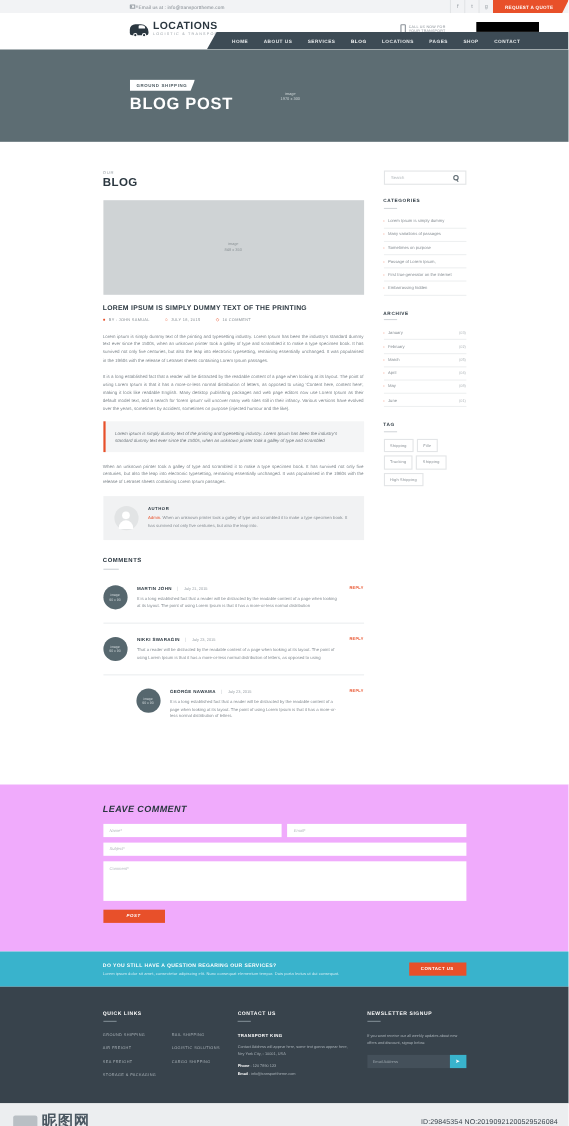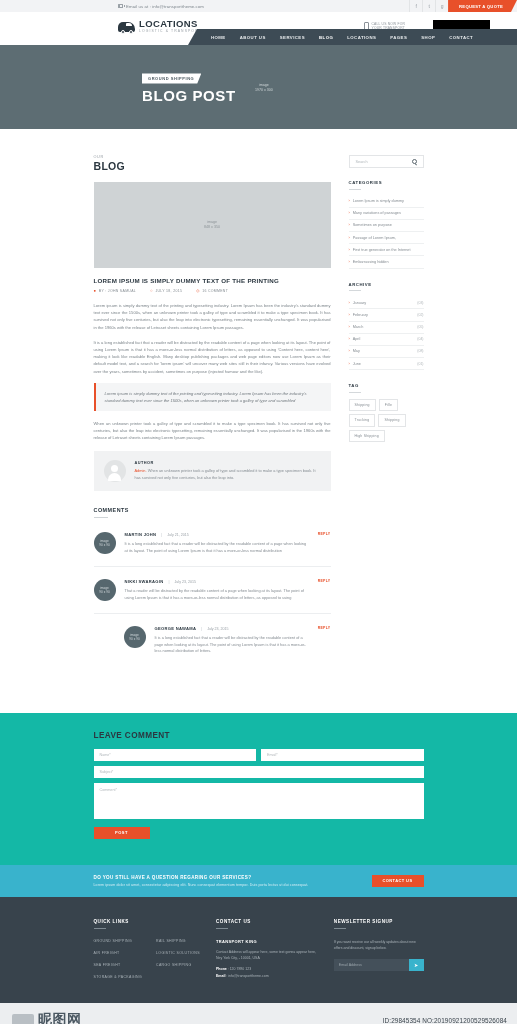--- a/index.html
+++ b/index.html
@@ -64,21 +64,21 @@
     display: flex; align-items: center; padding-left: 16px; gap: 0;
   }
   .nav-item {
     font-size: 4.3px; color: #e8ebed; font-weight: bold; letter-spacing: .45px;
     padding: 0 7px; white-space: nowrap;
   }
   .nav-item.active { color: #fff; }
 
   
   .hero { height: 84px; background: #5d6d73; position: relative; }
-  .hero-inner { position: absolute; left: 118px; top: 26px; margin-left: 24px; }
+  .hero-inner { position: absolute; left: 118px; top: 26px; }
   .badge {
     display: inline-block; background: #fff; color: #4d5a61;
     font-size: 4px; font-weight: bold; letter-spacing: .55px;
     padding: 2.6px 7px 2.6px 6px; margin-bottom: 4px;
     clip-path: polygon(0 0, 100% 0, calc(100% - 4px) 100%, 0 100%);
   }
   .hero-title { font-size: 15px; font-weight: bold; color: #fff; letter-spacing: .6px; line-height: 16px; }
   .hero-ph {
     position: absolute; left: 255px; top: 38px; text-align: center;
     font-size: 3.6px; color: #cdd4d6; line-height: 5px;
@@ -168,21 +168,21 @@
   .side-li .chev { color: #e8502a; font-size: 3.6px; }
   .side-li .cnt { margin-left: auto; color: #b0b6ba; font-size: 3.5px; }
 
   .tags { display: flex; flex-wrap: wrap; gap: 3px; }
   .tag {
     border: .5px solid #e3e5e7; font-size: 3.5px; color: #868d93;
     padding: 3.2px 5px; letter-spacing: .2px;
   }
 
   
-  .lc-sec { background: #14b8a6; padding: 18px 0 26px 0; }
+  .lc-sec { background: #f0abfc; padding: 18px 0 26px 0; font-style: italic; }
   .lc-wrap { width: 330px; margin: 0 auto; }
   .lc-title { font-size: 8.2px; font-weight: bold; color: #2b3740; letter-spacing: .4px; margin-bottom: 9px; }
   .f-row { display: flex; gap: 5px; margin-bottom: 5px; }
   .f-in {
     background: #fff; height: 12px; flex: 1; display: flex; align-items: center;
     padding: 0 6px; font-size: 3.7px; color: #b2b8bc;
   }
   .f-ta {
     background: #fff; height: 36px; padding: 5px 6px; font-size: 3.7px; color: #b2b8bc; margin-bottom: 8px;
   }

